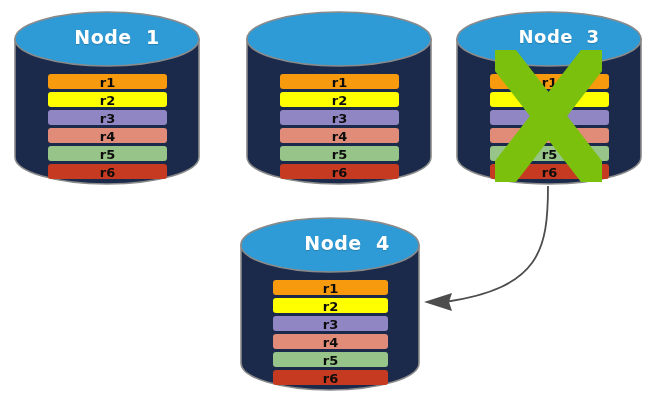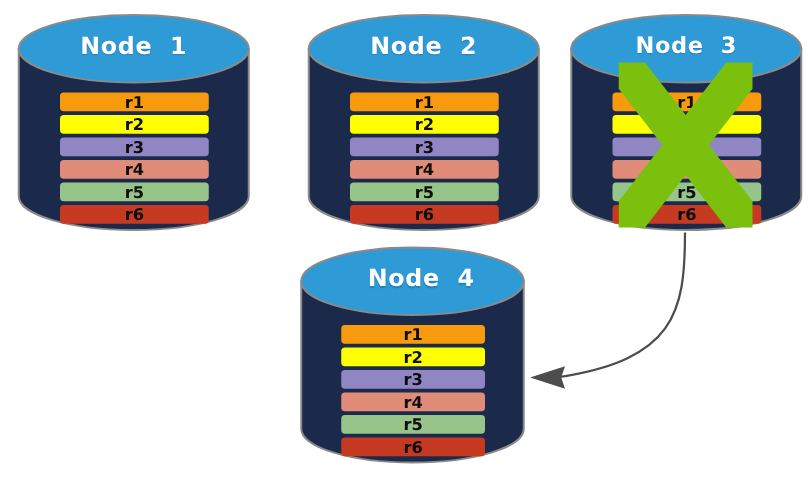--- a/index.html
+++ b/index.html
@@ -18,20 +18,21 @@
   #canvas {
     position: absolute;
     left: 0;
     top: 0;
     width: 646px;
     height: 402px;
   }
 
   .node {
     position: absolute;
+    padding-left: 20px;
   }
 
   .node-svg {
     position: absolute;
     left: 0;
     top: 0;
     overflow: visible;
   }
 
   .node-title {
@@ -109,21 +110,20 @@
         <div class="bar" style="position: absolute; left: 34px; top: 90px; width: 119px; height: 15px; background: rgb(198, 58, 34);">
           <span class="bar-label" style="font-size: 13px;">r6</span>
         </div>
       </div>
     </div>
     <div class="node" style="left: 246px; top: 10px; width: 186px; height: 176px;">
       <svg class="node-svg" width="186" height="176" viewBox="0 0 186 176">
         <path d="M 1,29 L 1,147 A 92,27 0 0 0 185,147 L 185,29 Z" fill="#1B2A4A" stroke="#8A8A8A" stroke-width="1.6"></path>
         <ellipse cx="93" cy="29" rx="92" ry="27" fill="#2E9BD6" stroke="#8A8A8A" stroke-width="1.6"></ellipse>
       </svg>
-      <div class="node-title" style="top: 16px; font-size: 19px;">Node  2</div>
       <div class="bars" style="top: 64px;">
         <div class="bar" style="position: absolute; left: 34px; top: 0px; width: 119px; height: 15px; background: rgb(247, 154, 14);">
           <span class="bar-label" style="font-size: 13px;">r1</span>
         </div>
         <div class="bar" style="position: absolute; left: 34px; top: 18px; width: 119px; height: 15px; background: rgb(255, 255, 0);">
           <span class="bar-label" style="font-size: 13px;">r2</span>
         </div>
         <div class="bar" style="position: absolute; left: 34px; top: 36px; width: 119px; height: 15px; background: rgb(145, 134, 196);">
           <span class="bar-label" style="font-size: 13px;">r3</span>
         </div>
@@ -162,21 +162,21 @@
         </div>
         <div class="bar" style="position: absolute; left: 34px; top: 90px; width: 119px; height: 15px; background: rgb(198, 58, 34);">
           <span class="bar-label" style="font-size: 13px;">r6</span>
         </div>
       </div>
     </div>
     <svg class="xmark" width="186" height="176" viewBox="0 0 186 176" style="left: 456px; top: 10px; position: absolute;">
       <path d="M 39,40 L 60,40 L 146,151 L 146,172 L 125,172 L 39,61 Z" fill="#7AC00C"></path>
       <path d="M 146,40 L 146,61 L 60,172 L 39,172 L 39,151 L 125,40 Z" fill="#7AC00C"></path>
     </svg>
-    <div class="node" style="left: 240px; top: 196px; width: 194px; height: 176px;">
+    <div class="node" style="left: 240px; top: 216px; width: 194px; height: 176px;">
       <svg class="node-svg" width="180" height="176" viewBox="0 0 180 176">
         <path d="M 1,29 L 1,147 A 89,27 0 0 0 179,147 L 179,29 Z" fill="#1B2A4A" stroke="#8A8A8A" stroke-width="1.6"></path>
         <ellipse cx="90" cy="29" rx="89" ry="27" fill="#2E9BD6" stroke="#8A8A8A" stroke-width="1.6"></ellipse>
       </svg>
       <div class="node-title" style="top: 16px; font-size: 19px;">Node  4</div>
       <div class="bars" style="top: 64px;">
         <div class="bar" style="position: absolute; left: 33px; top: 0px; width: 115px; height: 15px; background: rgb(247, 154, 14);">
           <span class="bar-label" style="font-size: 13px;">r1</span>
         </div>
         <div class="bar" style="position: absolute; left: 33px; top: 18px; width: 115px; height: 15px; background: rgb(255, 255, 0);">

